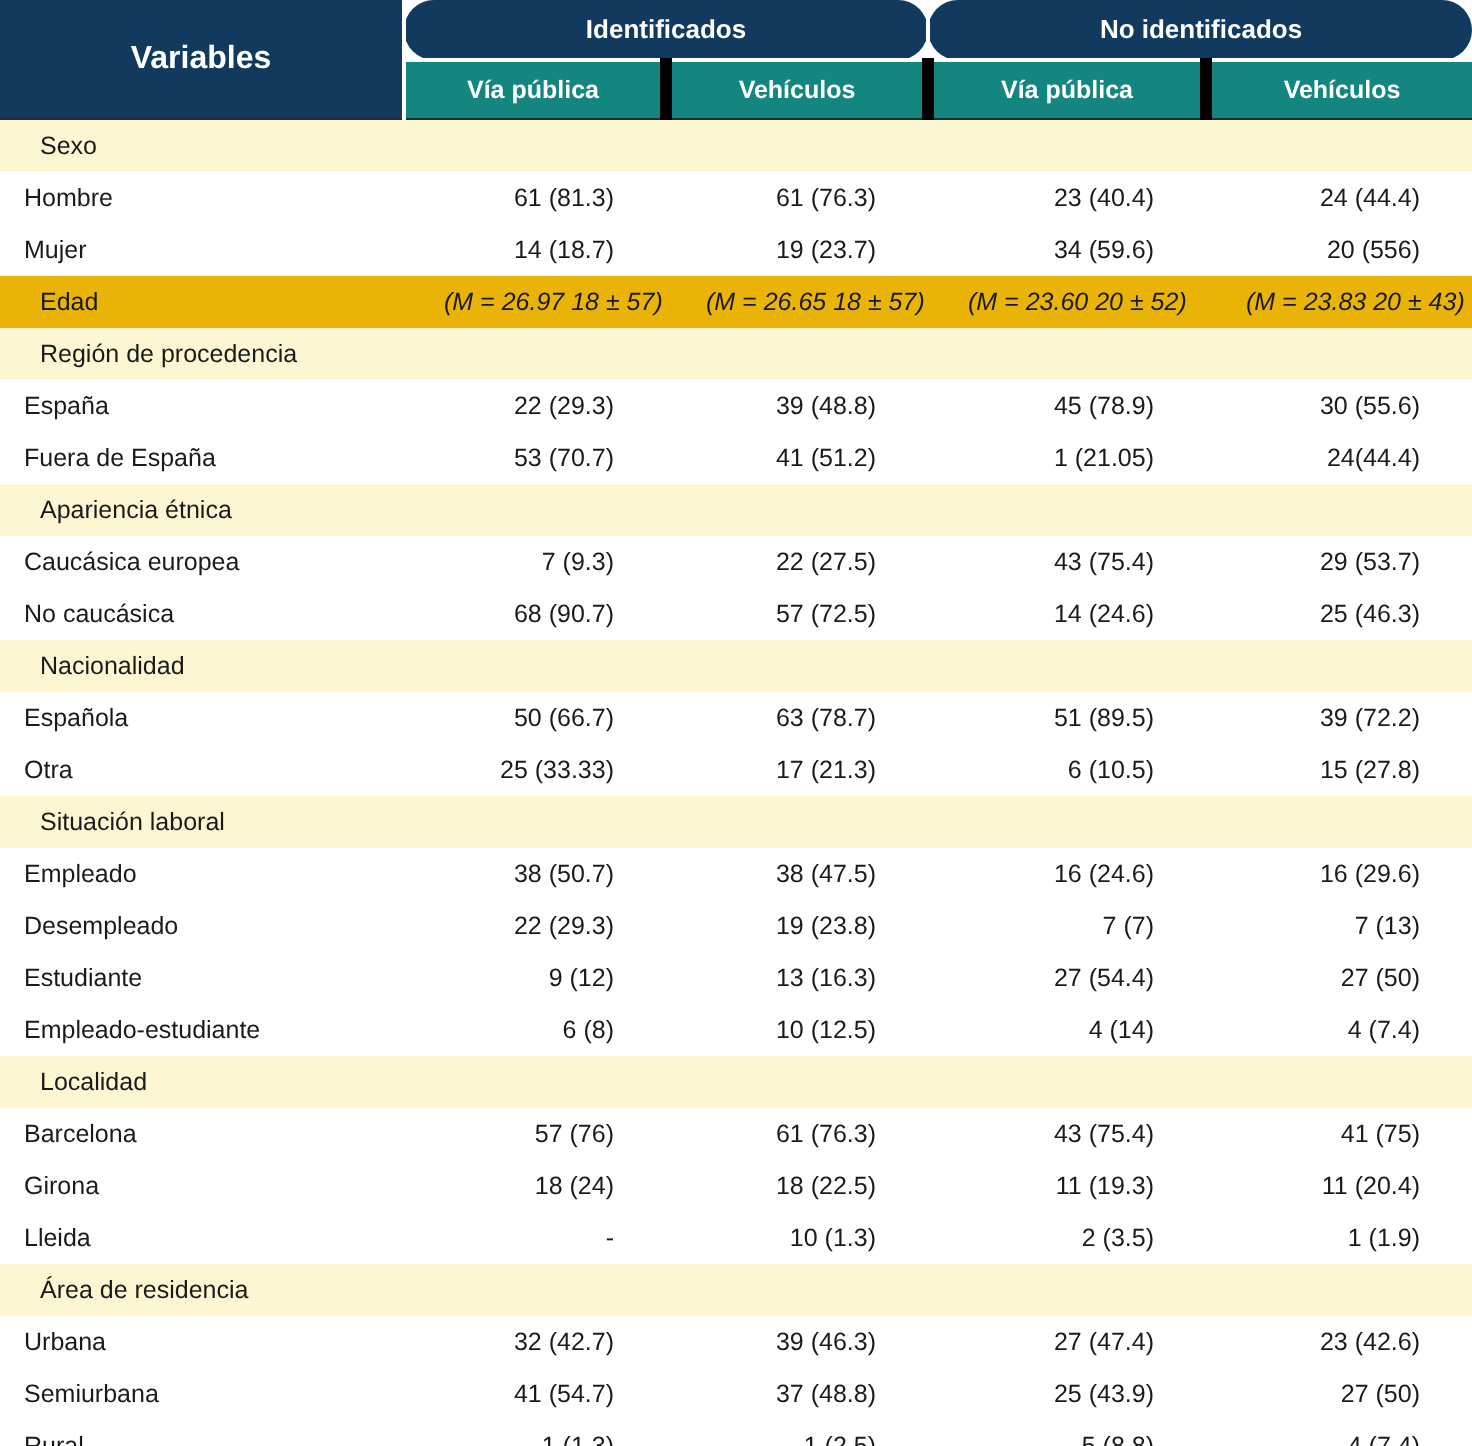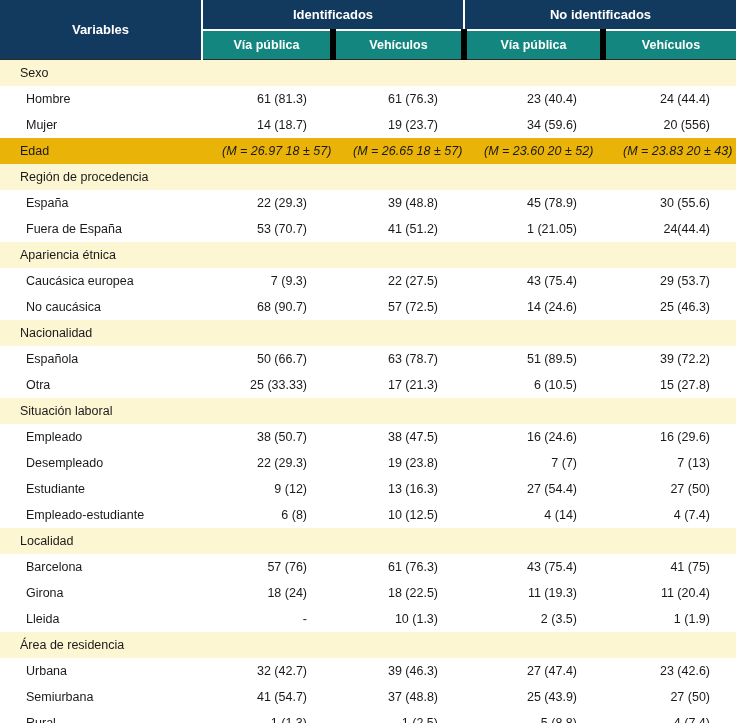--- a/index.html
+++ b/index.html
@@ -27,27 +27,28 @@
   
   thead th {
     color: #ffffff;
     font-weight: bold;
     text-align: center;
     vertical-align: middle;
     padding: 7px 4px;
   }
   th.variables-head {
     background: #123a5e;
-    font-size: 13px;
+    font-size: 16px;
     border-right: 2px solid #ffffff;
   }
   th.group-head {
     background: #123a5e;
     font-size: 13px;
     border-bottom: 2px solid #ffffff;
+    border-radius: 15px;
   }
   th.group-head.sep {
     border-right: 2px solid #ffffff;
   }
   th.sub-head {
     background: #13877f;
     font-size: 12.5px;
     border-right: 6px solid #000000;
   }
   th.sub-head.last {
@@ -64,21 +65,21 @@
     font-weight: normal;
     color: #1a1a1a;
     padding-left: 20px;
     text-align: left;
   }
   tr.section-alt td {
     background: #eab308;
   }
   td.label {
     text-align: left;
-    padding-left: 26px;
+    padding-left: 12px;
     white-space: nowrap;
   }
   td.val {
     text-align: right;
     padding-right: 26px;
     white-space: nowrap;
   }
   td.val-em {
     text-align: center;
     white-space: nowrap;

